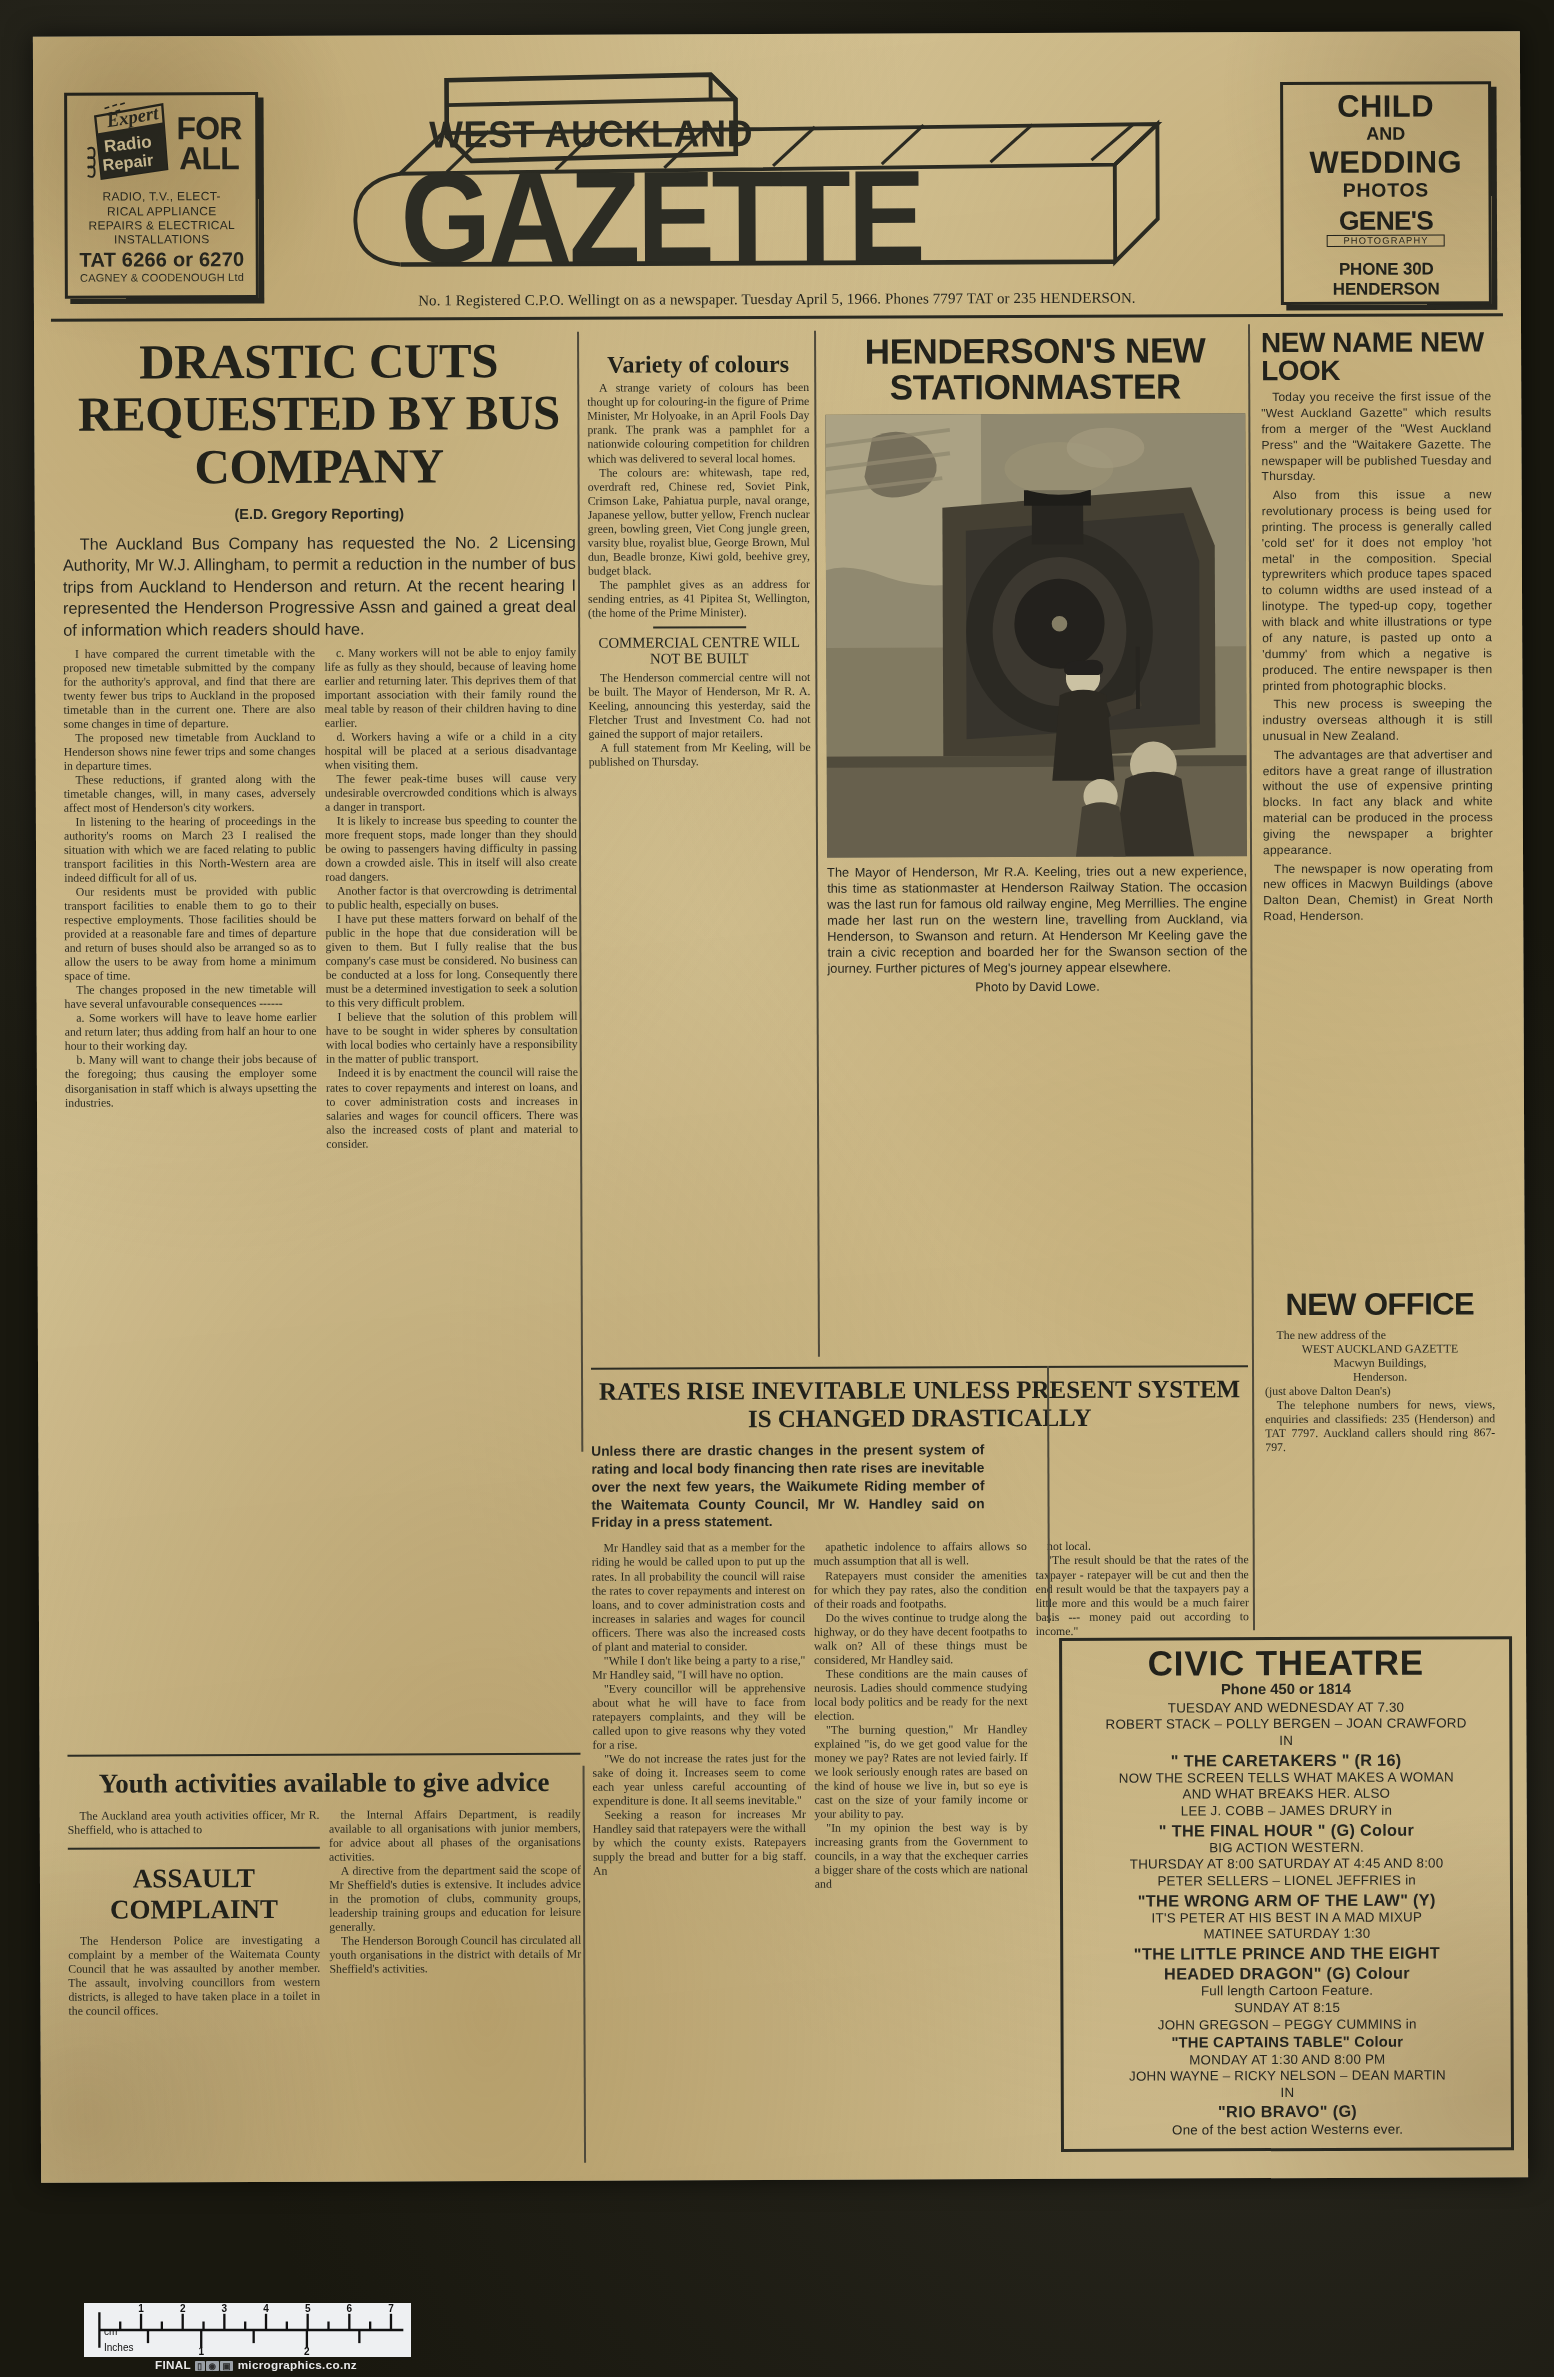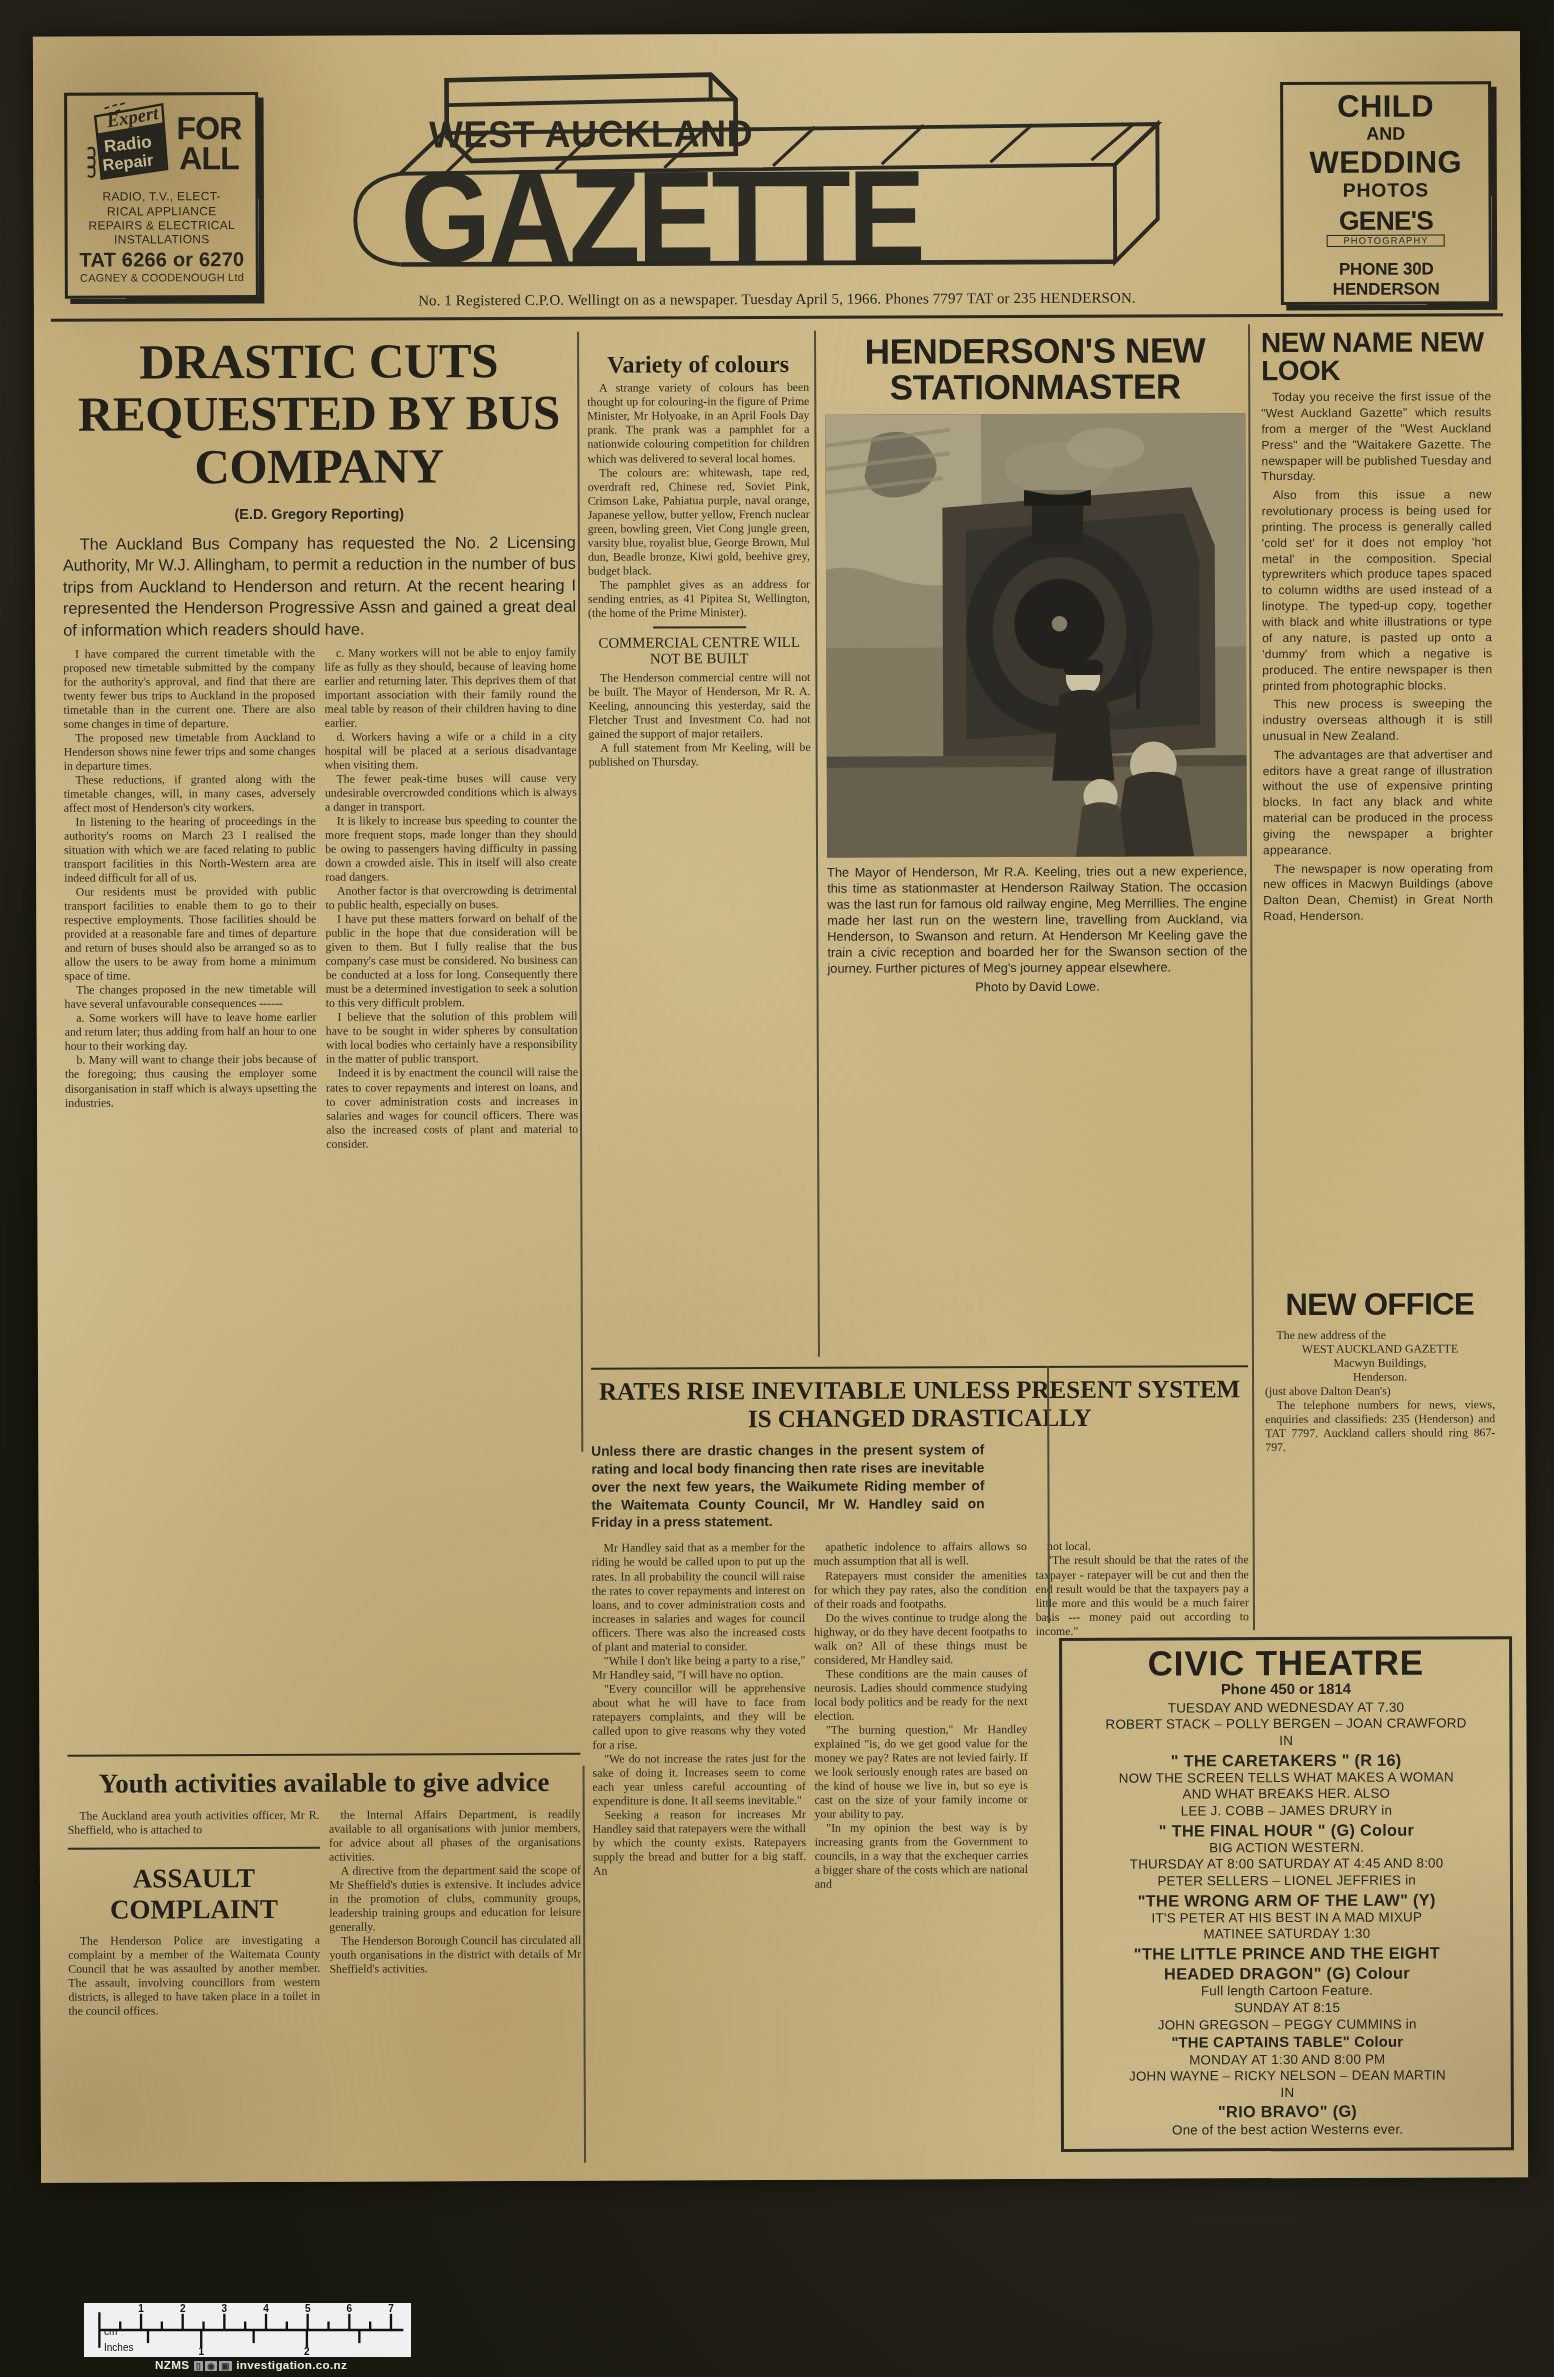--- a/index.html
+++ b/index.html
@@ -498,17 +498,17 @@
         <text x="288" y="12">5</text>
         <text x="342" y="12">6</text>
       <text x="396" y="12">7</text>
       <text x="150" y="68">1</text>
         <text x="287" y="68">2</text>
     </g>
   </svg>
 </div>
 
 <div id="nzms">
-  <span>NZMS</span>
+  <span>FINAL</span>
   <span class="chip">▯</span><span class="chip">◉</span><span class="chip">▣</span>
-  <span class="url">investigation.co.nz</span>
+  <span class="url">micrographics.co.nz</span>
 </div>
 
 
 </body></html>

